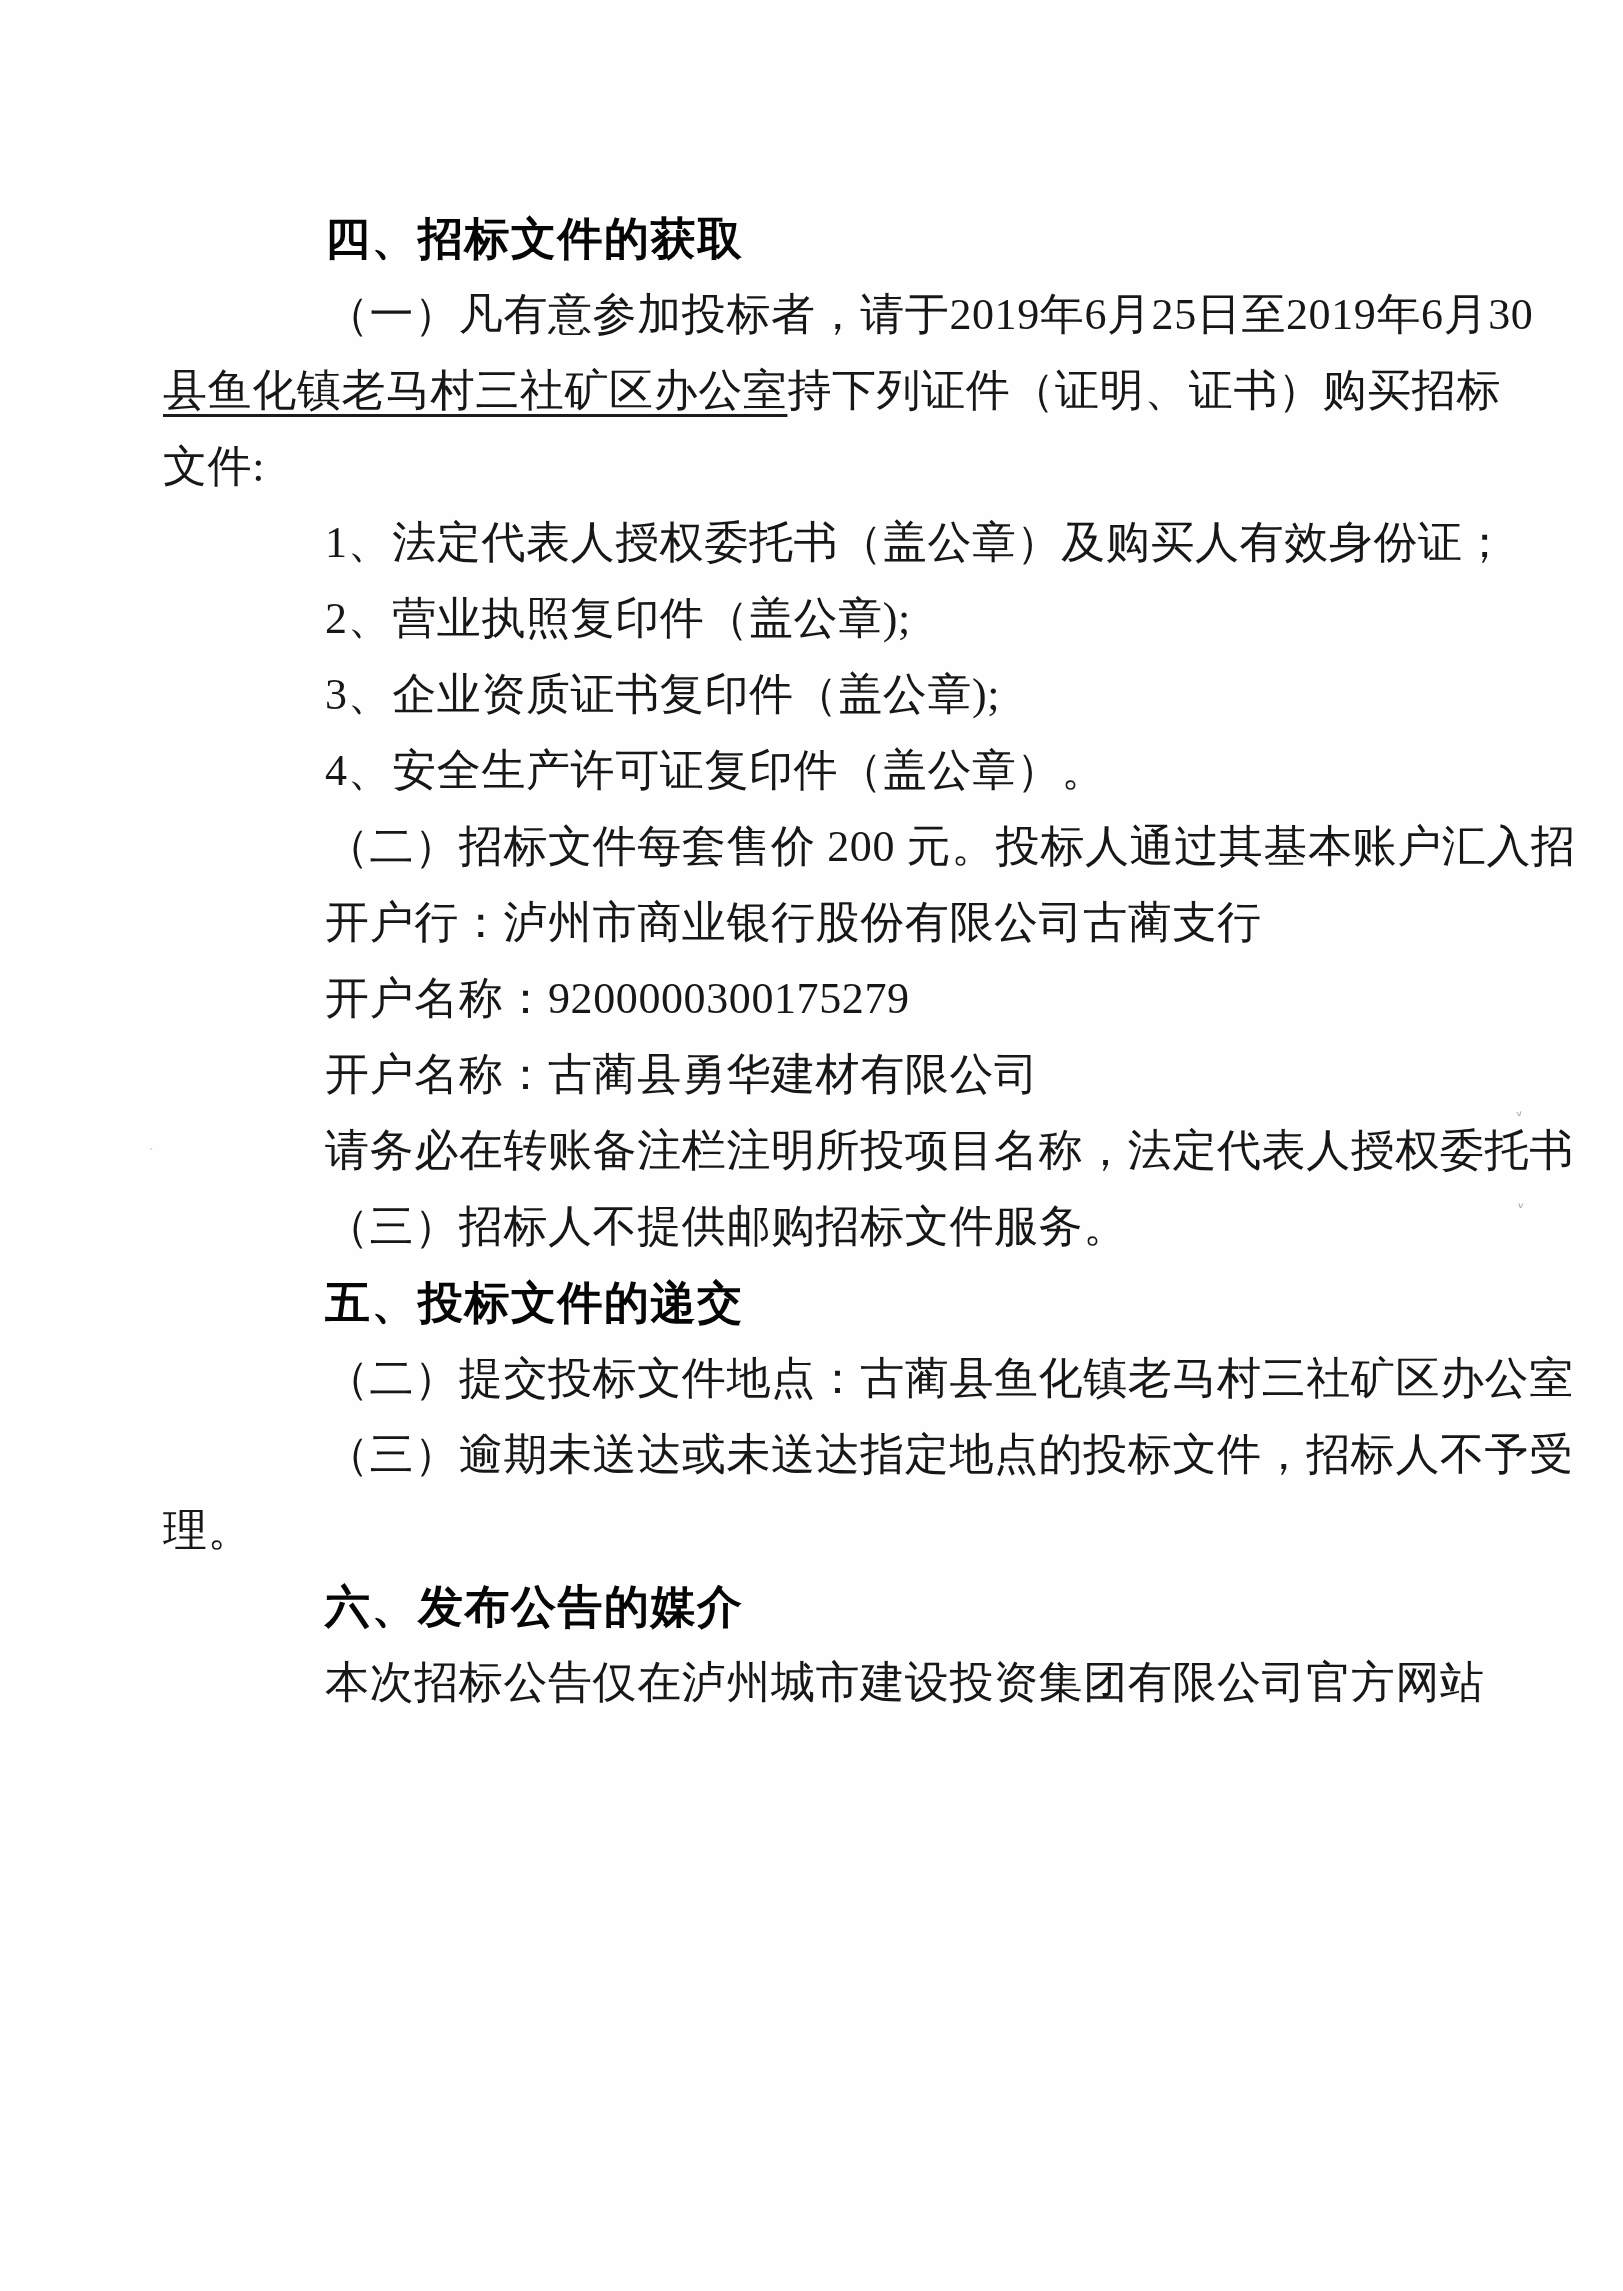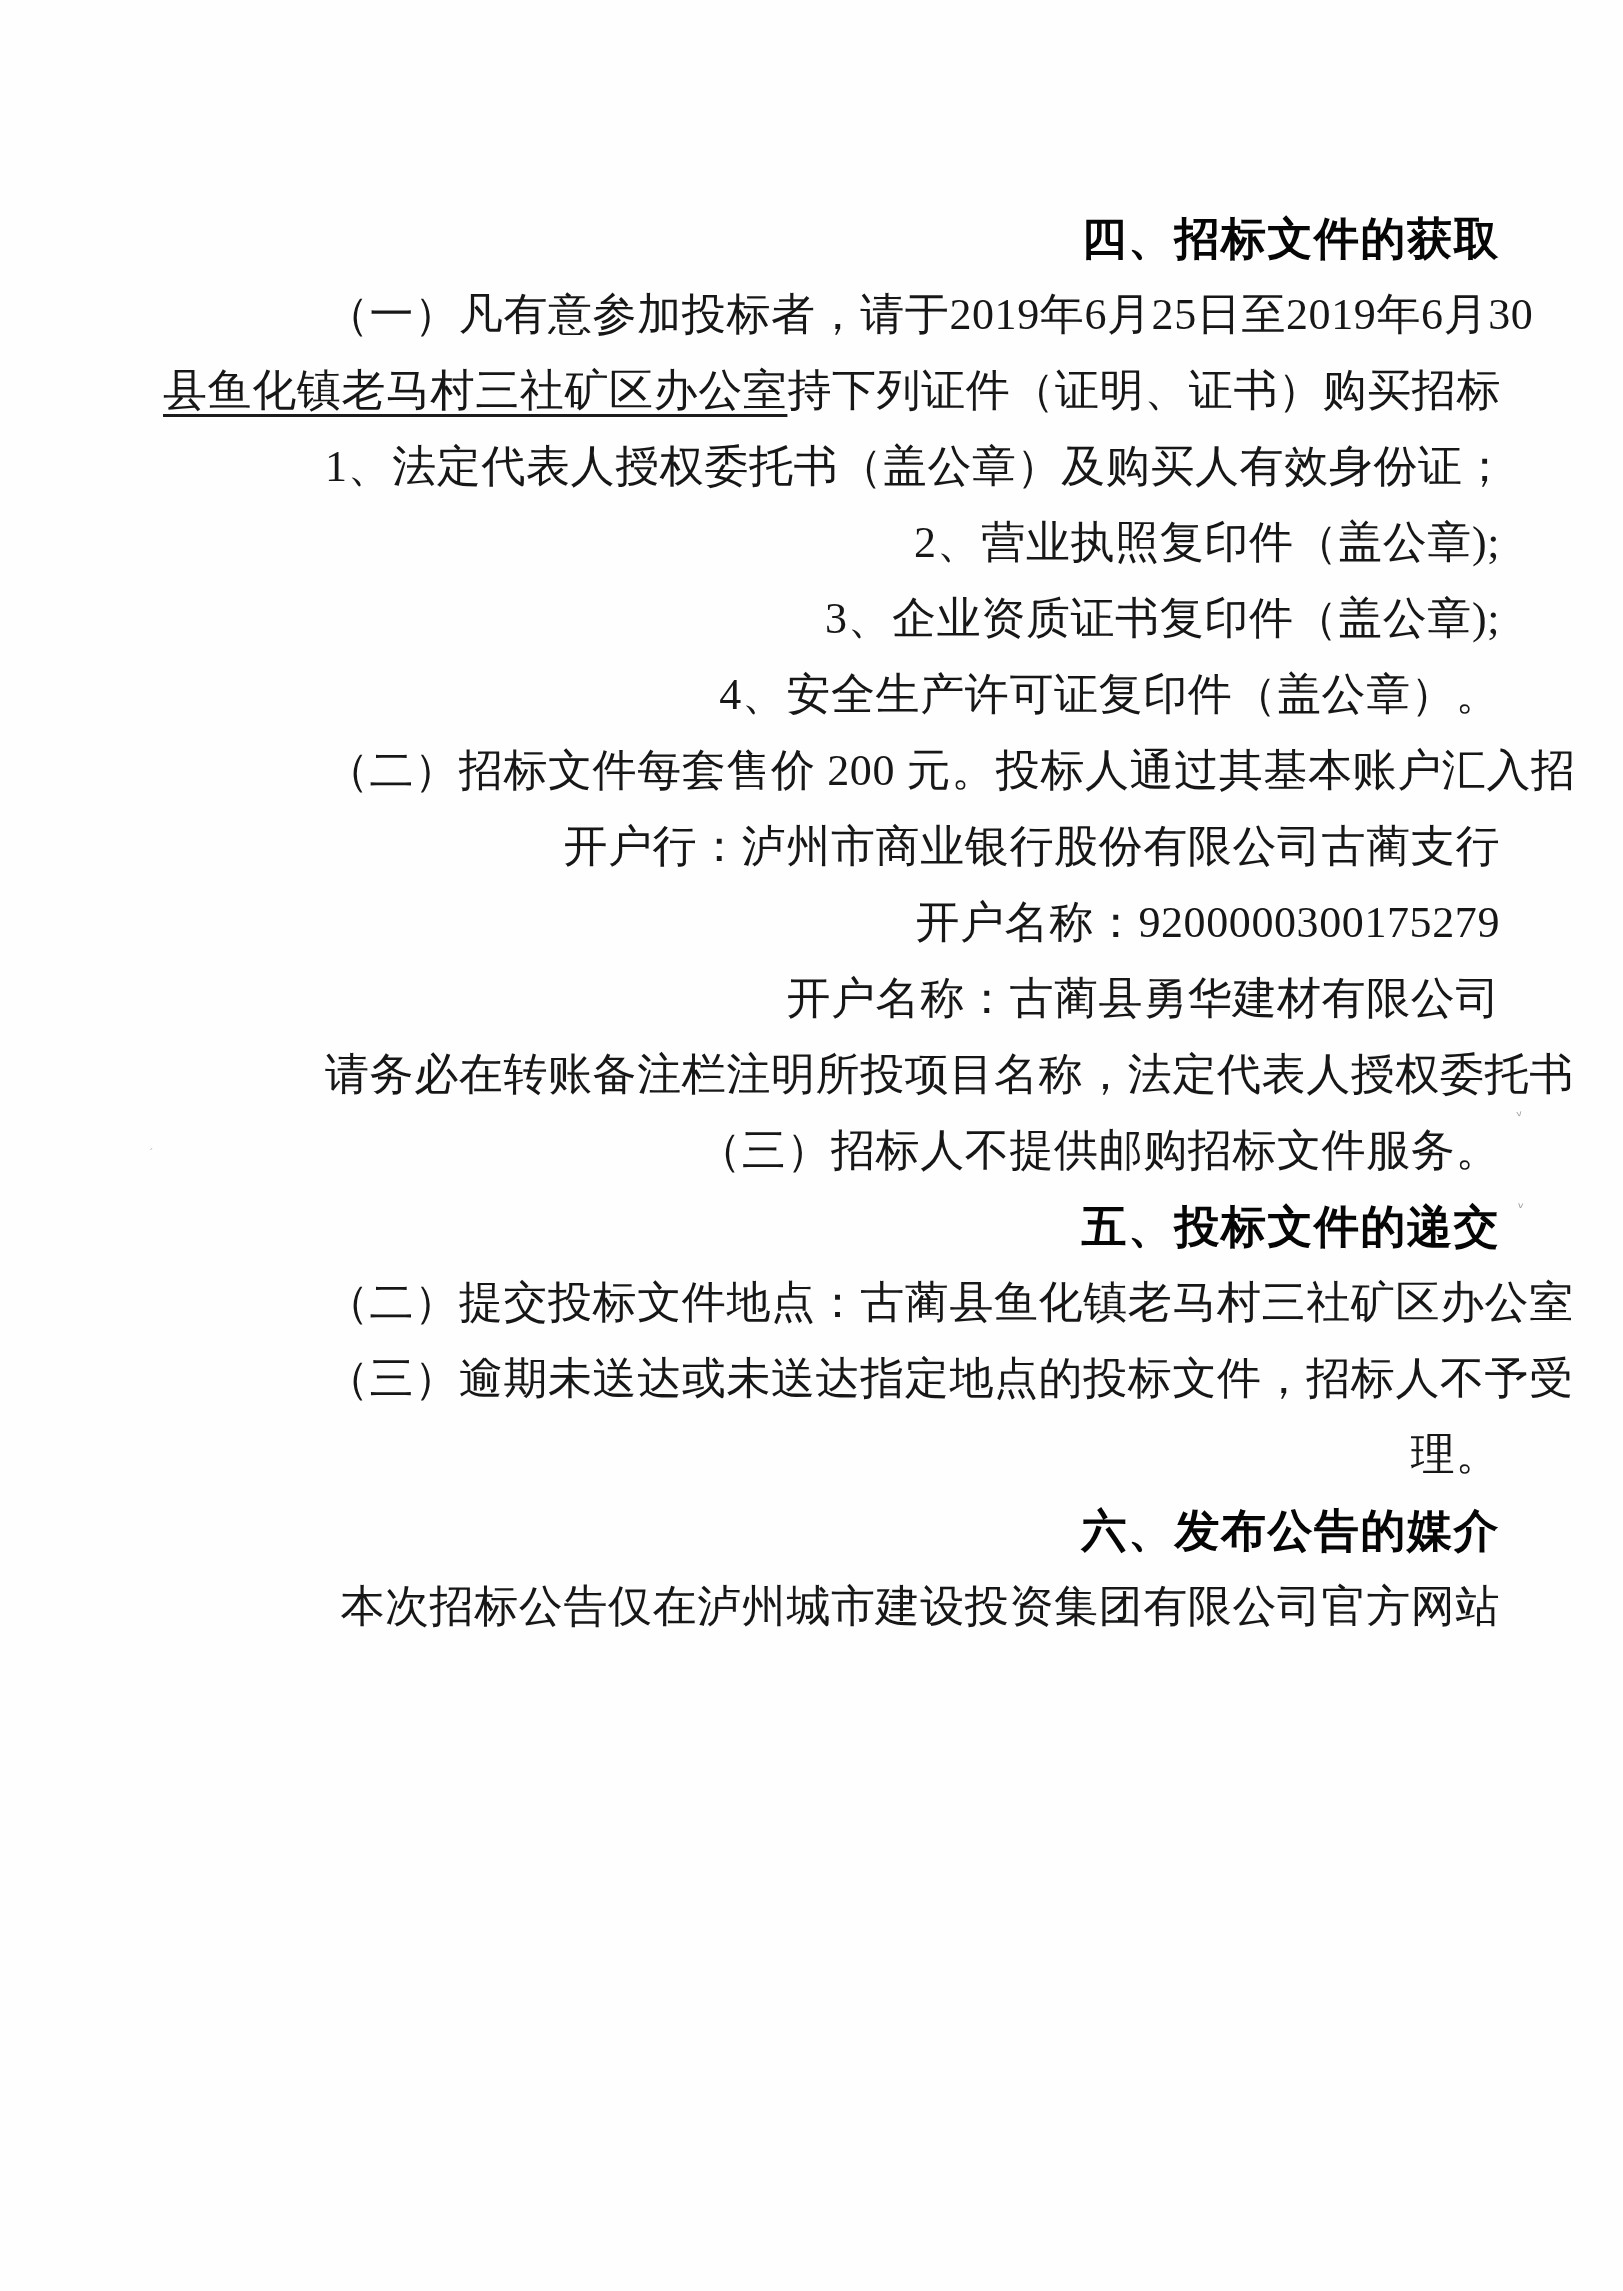--- a/index.html
+++ b/index.html
@@ -12,21 +12,20 @@
     width: 1623px;
     height: 2292px;
     background: #fdfefd;
     overflow: hidden;
   }
   .content {
     position: absolute;
     left: 163px;
     top: 201px;
     width: 1337px;
-    text-align: right;
   }
   .line {
     height: 76px;
     line-height: 76px;
     font-size: 44px;
     letter-spacing: 0.6px;
     color: #171717;
     white-space: nowrap;
     font-family: "Liberation Serif", "DejaVu Serif", serif;
   }
@@ -60,20 +59,21 @@
   .speck-3 { left: 148px;  top: 1139px; font-size: 10.8px; color: #b9bebe; }
 </style>
 </head>
 <body>
 
 <main class="page">
   <section class="content" id="doc-body">
       <div class="line indent heading"><span>四、招标文件的获取</span></div>
       <div class="line indent"><span>（一）凡有意参加投标者，请于2019年6月25日至2019年6月30</span></div>
       <div class="line"><span class="u">县鱼化镇老马村三社矿区办公室</span><span>持下列证件（证明、证书）购买招标</span></div>
+      <div class="line"><span>文件:</span></div>
       <div class="line indent"><span>1、法定代表人授权委托书（盖公章）及购买人有效身份证；</span></div>
       <div class="line indent"><span>2、营业执照复印件（盖公章);</span></div>
       <div class="line indent"><span>3、企业资质证书复印件（盖公章);</span></div>
       <div class="line indent"><span>4、安全生产许可证复印件（盖公章）。</span></div>
       <div class="line indent"><span>（二）招标文件每套售价 200 元。投标人通过其基本账户汇入招</span></div>
       <div class="line indent"><span>开户行：泸州市商业银行股份有限公司古蔺支行</span></div>
       <div class="line indent"><span>开户名称：9200000300175279</span></div>
       <div class="line indent"><span>开户名称：古蔺县勇华建材有限公司</span></div>
       <div class="line indent"><span>请务必在转账备注栏注明所投项目名称，法定代表人授权委托书</span></div>
       <div class="line indent"><span>（三）招标人不提供邮购招标文件服务。</span></div>

